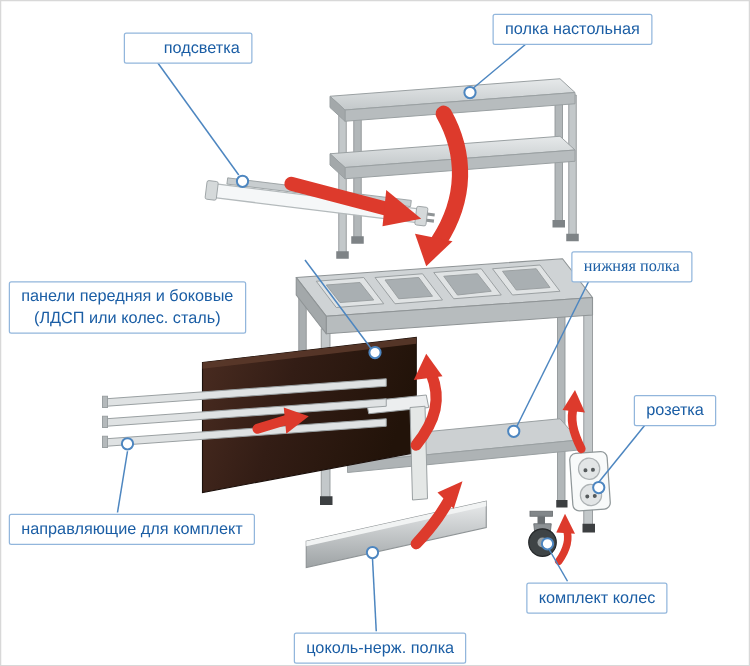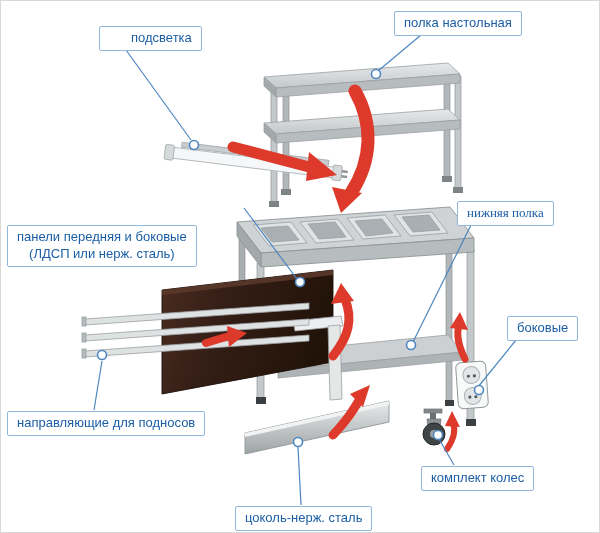--- a/index.html
+++ b/index.html
@@ -185,36 +185,36 @@
   <div class="callout" style="left:98px;top:25px;padding-left:31px;">
     <span>подсветка</span>
   </div>
 
   <div class="callout" style="left:393px;top:10px;">
     <span>полка настольная</span>
   </div>
 
   <div class="callout" style="left:6px;top:176px;margin-top:48px;">
     <span>панели передняя и боковые</span><br>
-    <span>(ЛДСП или нерж. сталь)</span>
+    <span>(ЛДСП или колес. сталь)</span>
   </div>
 
   <div class="callout" style="left:456px;top:200px;font-family:Liberation Serif, serif;">
     <span>нижняя полка</span>
   </div>
 
   <div class="callout" style="left:506px;top:315px;">
-    <span>боковые</span>
+    <span>розетка</span>
   </div>
 
   <div class="callout" style="left:6px;top:410px;">
-    <span>направляющие для подносов</span>
+    <span>направляющие для комплект</span>
   </div>
 
   <div class="callout" style="left:420px;top:465px;">
     <span>комплект колес</span>
   </div>
 
   <div class="callout" style="left:234px;top:505px;">
-    <span>цоколь-нерж. сталь</span>
+    <span>цоколь-нерж. полка</span>
   </div>
 
 </div>
 
 </body></html>

